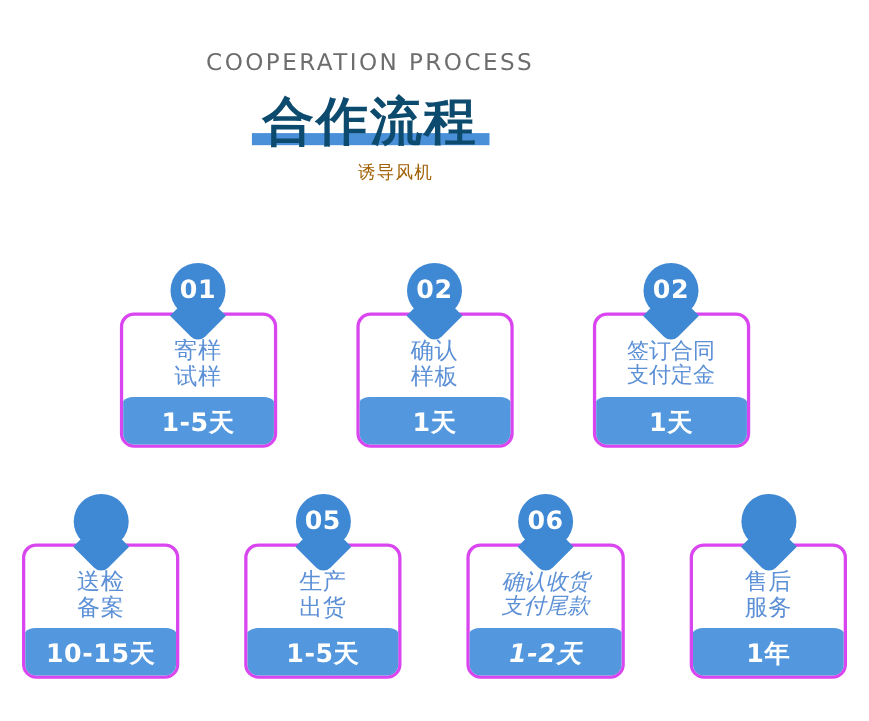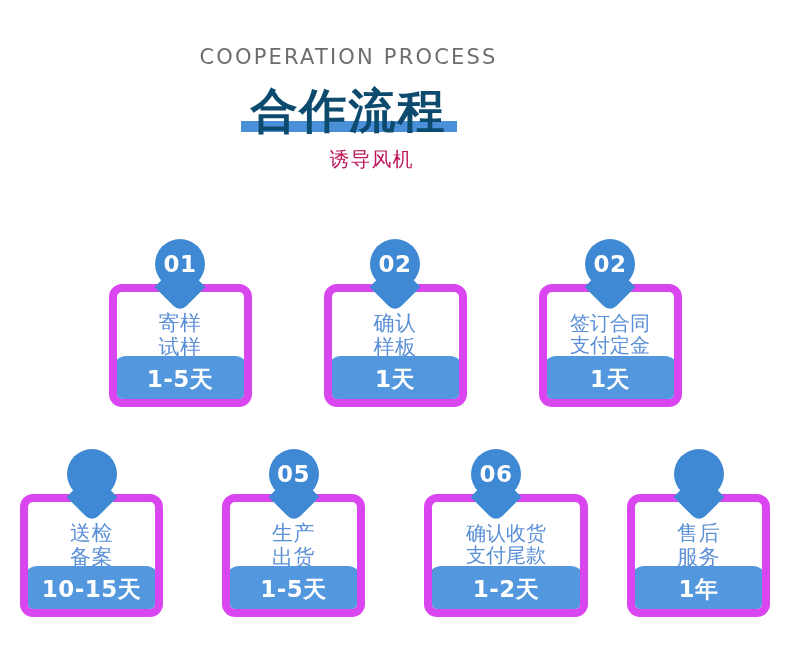--- a/index.html
+++ b/index.html
@@ -12,21 +12,21 @@
     height: 655px;
     position: relative;
     overflow: hidden;
     font-family: "Liberation Sans", "DejaVu Sans", sans-serif;
     -webkit-font-smoothing: antialiased;
   }
 
   
   .header {
     position: absolute;
-    left: 16px;
+    left: 4px;
     top: 0;
     width: 665px;
     text-align: center;
   }
   .eyebrow {
     margin-top: 47px;
     font-size: 21px;
     letter-spacing: 2.2px;
     color: #6d6d6d;
     font-weight: 400;
@@ -53,22 +53,22 @@
     position: absolute;
     z-index: 1;
     left: -6px;
     right: -6px;
     bottom: 3px;
     height: 11px;
     background: #4a90d9;
   }
   .subtitle {
     margin-top: 14px;
-    font-size: 20px;
-    color: #be185d;
+    font-size: 16px;
+    color: #a16207;
     letter-spacing: 1px;
     line-height: 1;
     font-family: "DejaVu Sans", "Liberation Sans", sans-serif;
     margin-left: 46px;
   }
 
   
   .steps-row {
     position: absolute;
     width: 790px;
@@ -130,27 +130,27 @@
   }
 
   
   .card {
     position: absolute;
     left: 0;
     top: 45px;
     width: 143px;
     height: 123px;
     box-sizing: border-box;
-    border: 8px solid #d946ef;
+    border: 3px solid #d946ef;
     border-radius: 13px;
     background: #ffffff;
     overflow: hidden;
     z-index: 2;
   }
-  .step.wide .card { width: 164px; }
+  .step.wide .card { width: 144px; font-style: italic; }
 
   
   .card-notch {
     position: absolute;
     left: 50%;
     top: -2px;
     transform: translateX(-50%);
     width: 42px;
     height: 8px;
     background: #ffffff;

